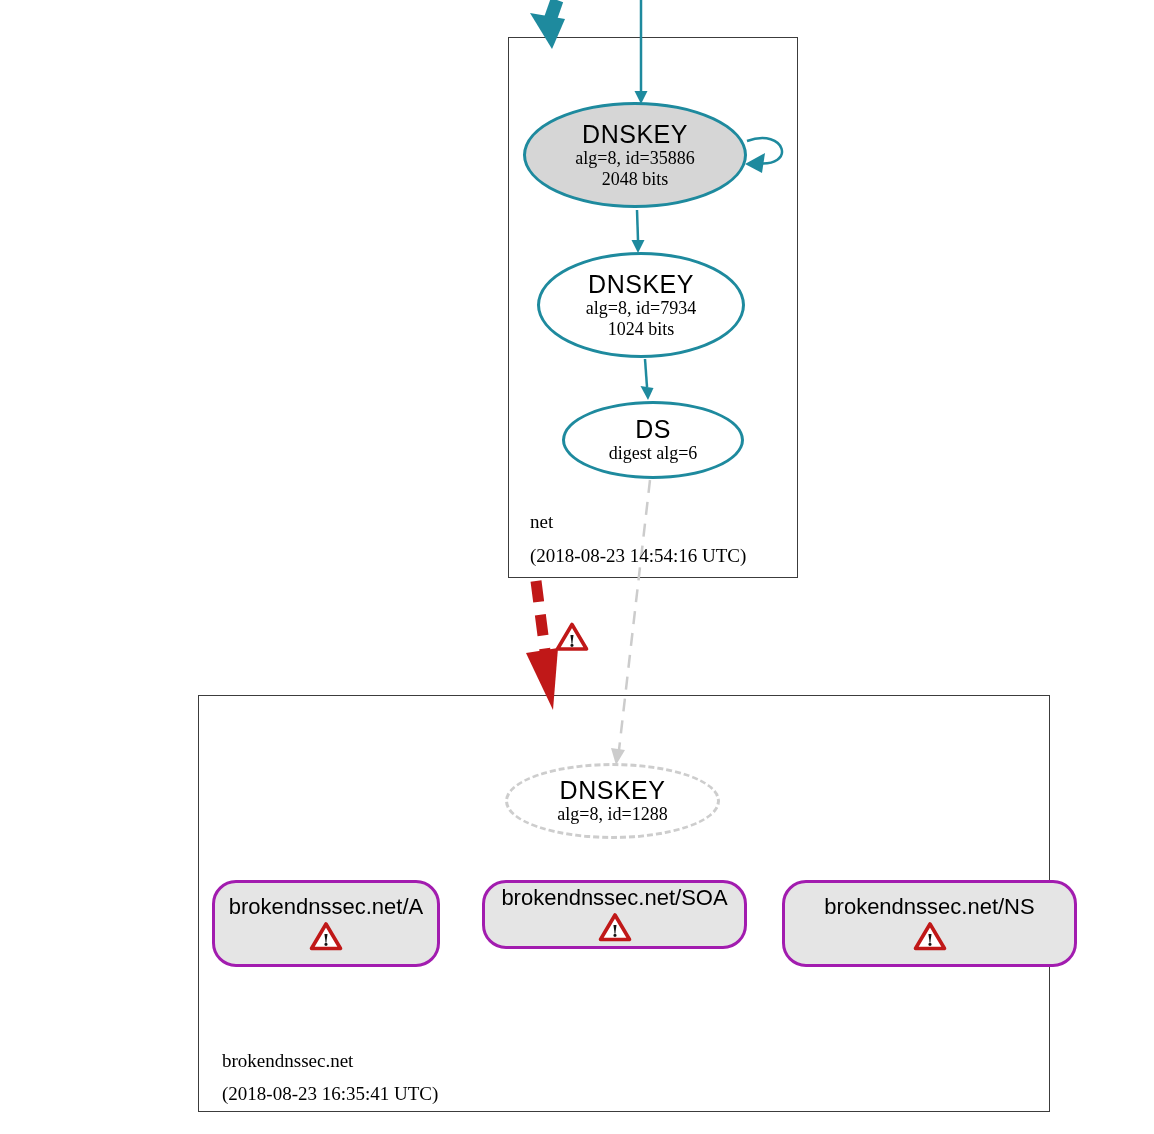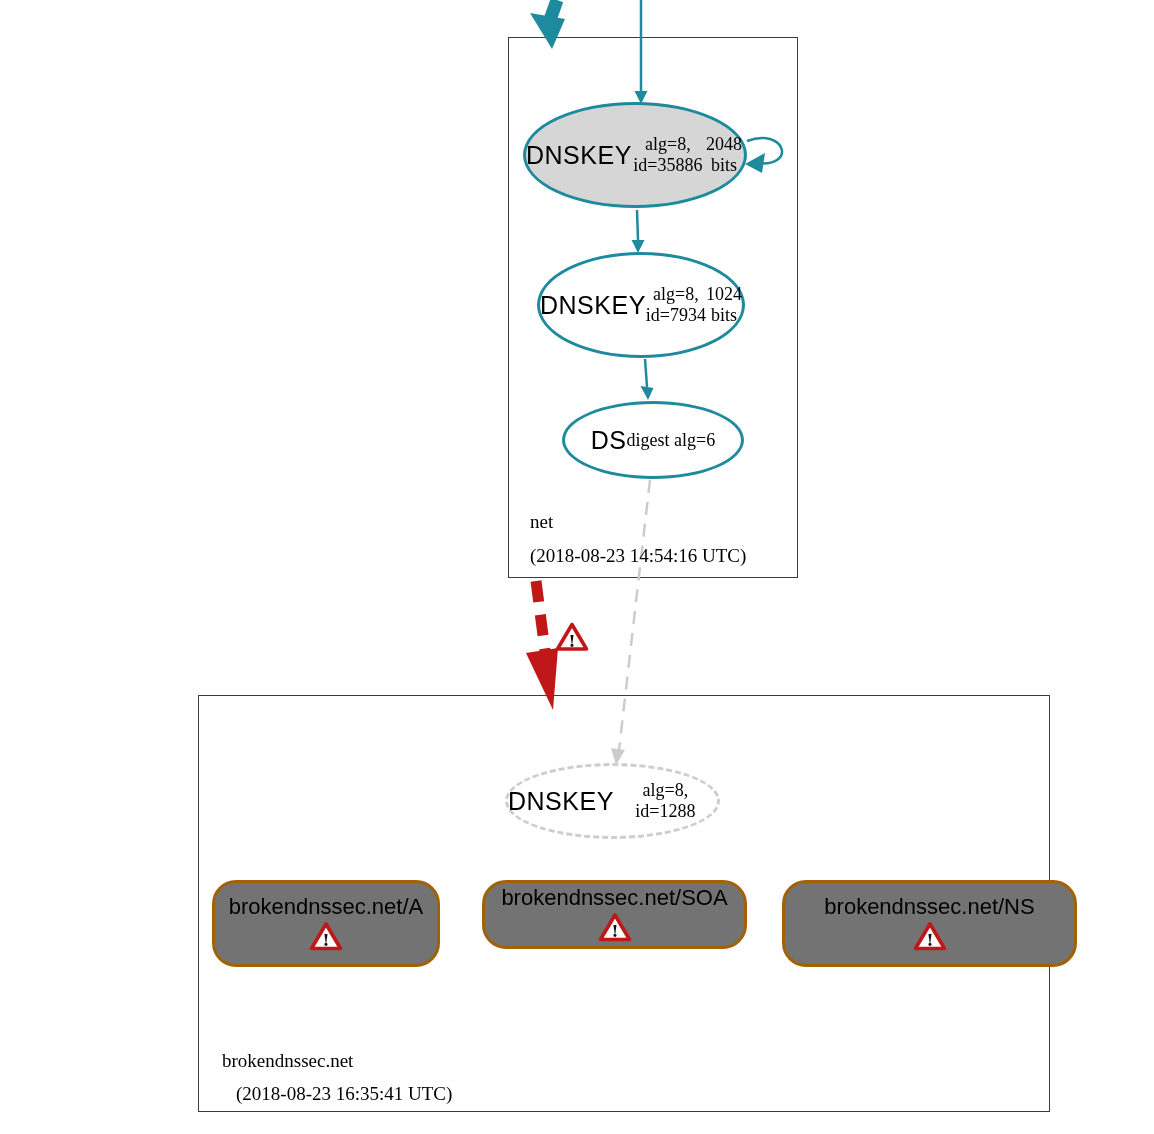--- a/index.html
+++ b/index.html
@@ -32,21 +32,21 @@
   .zone-box.top-zone {
     border: 1.5px solid #3c3c3c;
   }
   .zone-box.bottom-zone {
     border: 1.5px solid #3c3c3c;
   }
   .node {
     position: absolute;
     z-index: 3;
     display: flex;
-    flex-direction: row;
+    flex-direction: column;
     align-items: center;
     justify-content: center;
     text-align: center;
     box-sizing: border-box;
     color: #000000;
   }
   .ellipse {
     border-radius: 50%;
   }
   .ellipse.secure {
@@ -67,23 +67,23 @@
     letter-spacing: 0.5px;
   }
   .node-sub {
     font-family: "Liberation Serif", serif;
     font-size: 18px;
     line-height: 21px;
   }
   .rrset {
     position: absolute;
     z-index: 3;
-    border: 3px solid #a16207;
+    border: 3px solid #a21caf;
     border-radius: 24px;
-    background: #737373;
+    background: #e5e5e5;
     display: flex;
     flex-direction: column;
     align-items: center;
     justify-content: center;
     gap: 2px;
     box-sizing: border-box;
   }
   .rrset-label {
     font-family: "Liberation Sans", sans-serif;
     font-size: 22px;
@@ -209,15 +209,15 @@
 
   <div class="rrset" style="left:782px; top:880px; width:295px; height:87px;">
     <div class="rrset-label">brokendnssec.net/NS</div>
     <svg class="warn" width="34" height="31" viewBox="0 0 34 31">
       <path d="M17 3 L31.5 27.5 L2.5 27.5 Z" fill="#ffffff" stroke="#c01818" stroke-width="3.6" stroke-linejoin="round"></path>
       <text class="warn-glyph" x="17" y="25">!</text>
     </svg>
   </div>
 
   <div class="zone-label" style="left:222px; top:1050px;">brokendnssec.net</div>
-  <div class="zone-label" style="left:222px; top:1083px;margin-left:14px;">(2018-08-23 16:35:41 UTC)</div>
+  <div class="zone-label" style="left:222px; top:1083px;">(2018-08-23 16:35:41 UTC)</div>
 
 </div>
 
 </body></html>

